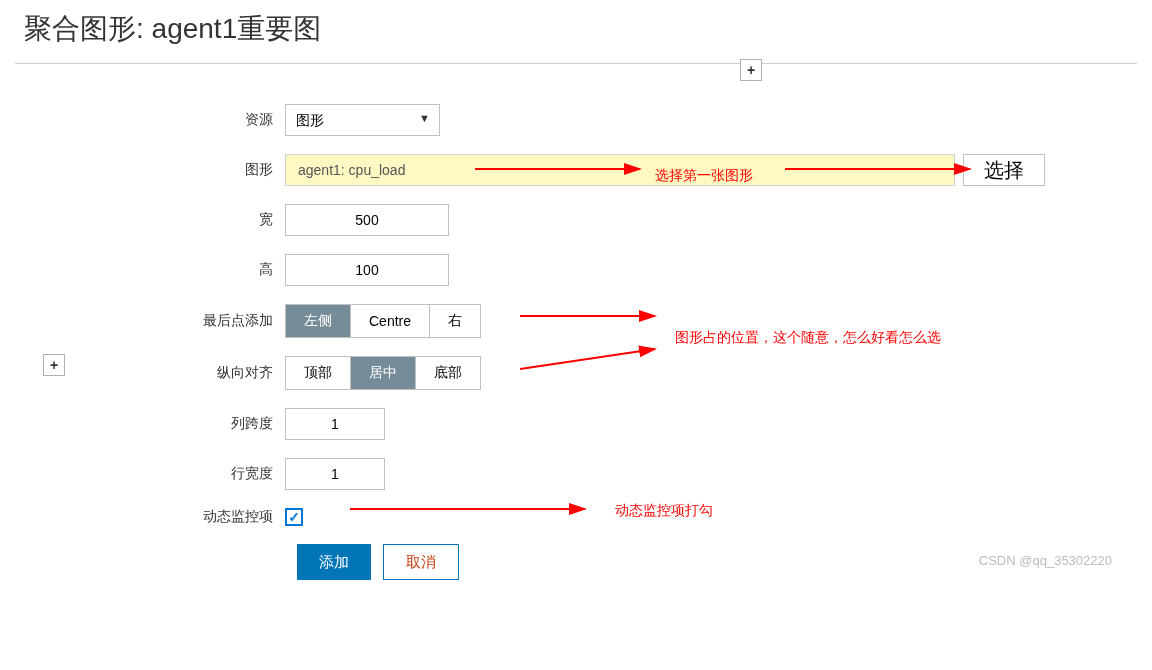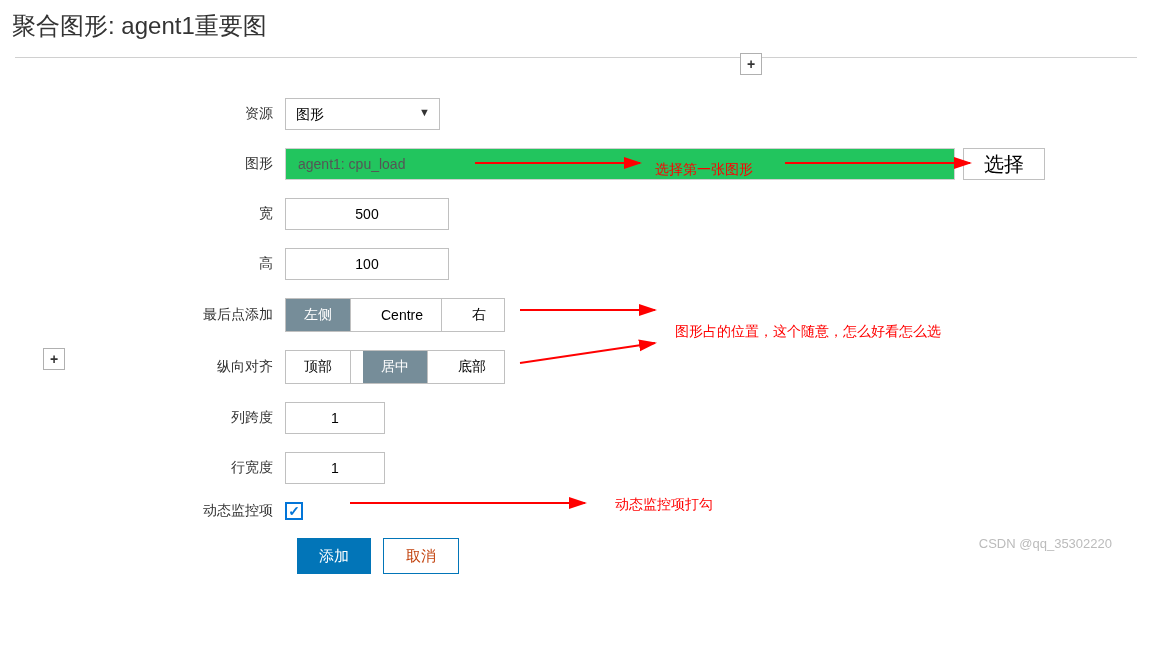--- a/index.html
+++ b/index.html
@@ -9,24 +9,24 @@
     }
     body {
       font-family: Arial, "Microsoft YaHei", sans-serif;
       font-size: 14px;
       color: #333;
       background: #fff;
       width: 1152px;
       position: relative;
     }
     .page-title {
-      font-size: 24px;
+      font-size: 28px;
       font-weight: normal;
       color: #333;
-      padding: 10px 20px 15px 12px;
+      padding: 10px 20px 15px 24px;
     }
     .outer-frame {
       border-top: 1px solid #d0d0d0;
       margin: 0 15px;
       padding-top: 25px;
       position: relative;
     }
     .plus-btn {
       width: 22px;
       height: 22px;
@@ -88,21 +88,21 @@
     .select-wrap::after {
       content: "▼";
       position: absolute;
       right: 10px;
       top: 8px;
       font-size: 11px;
       color: #333;
       pointer-events: none;
     }
     .text-display {
-      background: #22c55e;
+      background: #fef9c3;
       border: 1px solid #d0d0d0;
       height: 32px;
       line-height: 30px;
       padding: 0 12px;
       width: 670px;
       color: #555;
     }
     .select-button {
       height: 32px;
       border: 1px solid #c0c0c0;
@@ -122,21 +122,20 @@
     .num-input-sm {
       height: 32px;
       border: 1px solid #c0c0c0;
       width: 100px;
       text-align: center;
       font-size: 14px;
     }
     .btn-group {
       display: flex;
       border: 1px solid #c0c0c0;
-      gap: 12px;
     }
     .btn-group-item {
       height: 32px;
       padding: 0 18px;
       border: none;
       background: #fff;
       cursor: pointer;
       font-size: 14px;
       border-right: 1px solid #c0c0c0;
     }
@@ -192,21 +191,21 @@
       font-size: 14px;
       pointer-events: none;
     }
     .arrow {
       position: absolute;
       pointer-events: none;
     }
     .watermark {
       position: absolute;
       right: 40px;
-      bottom: 23px;
+      bottom: 12px;
       color: #bbb;
       font-size: 13px;
     }
   </style>
 </head>
 <body>
 
 <h1 class="page-title">聚合图形: agent1重要图</h1>
 
 <div class="outer-frame">

